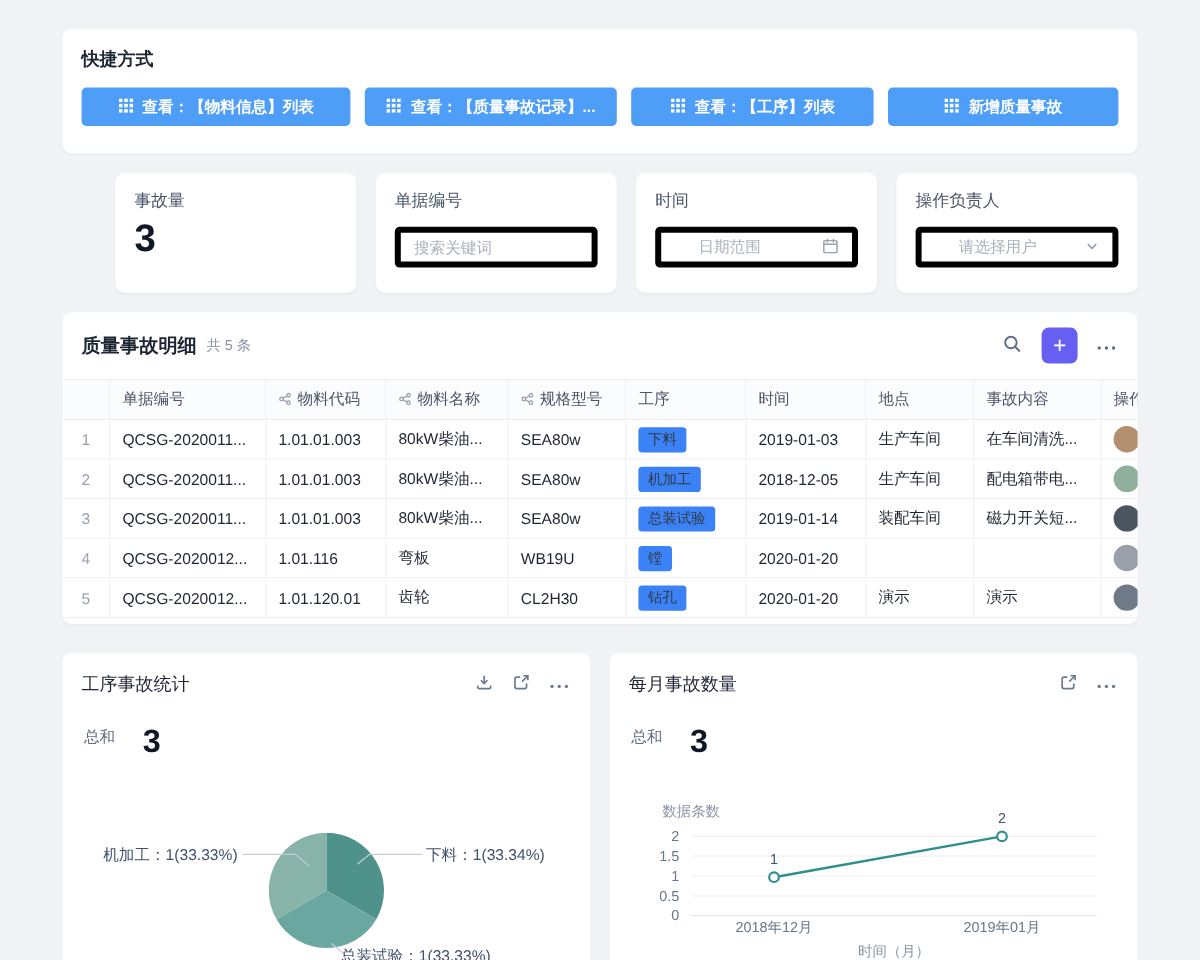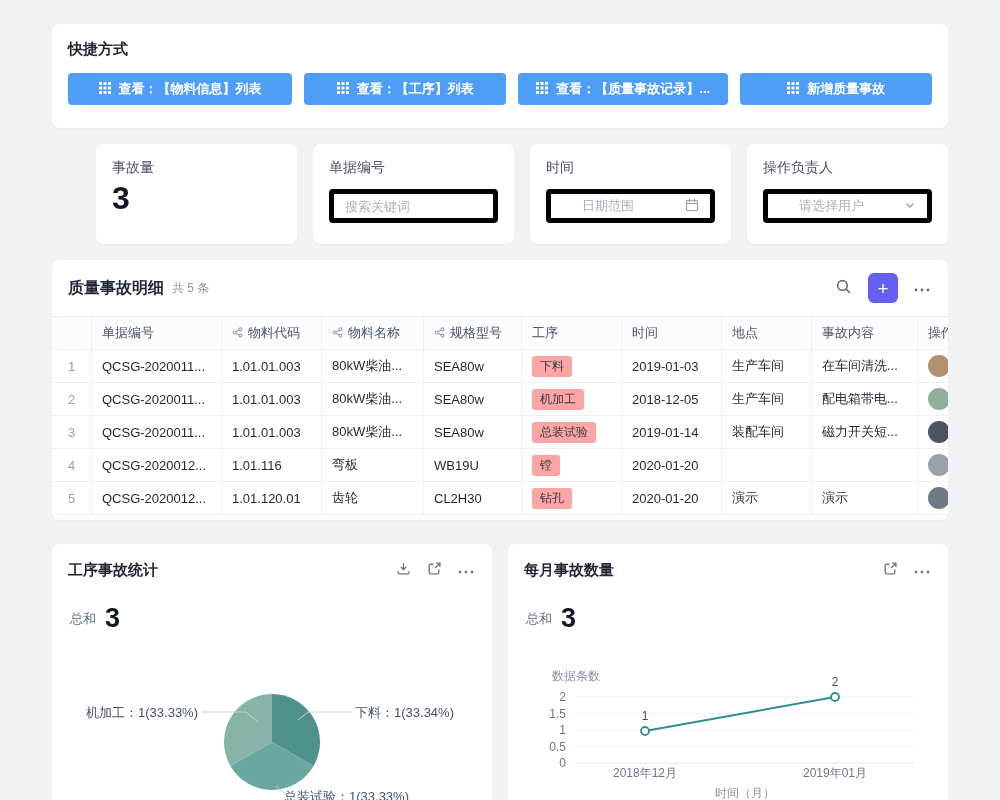--- a/index.html
+++ b/index.html
@@ -48,31 +48,31 @@
     font-size:19px; line-height:1; display:flex; align-items:center; justify-content:center; cursor:pointer;
   }
   .grid-table { width:956px; border-top:1px solid #e9ecf0; font-size:13px; }
   .trow { display:flex; width:956px; border-bottom:1px solid #edeff2; height:33px; align-items:stretch; background:#fff; }
   .thead-row { background:#fbfcfd; color:#4a5568; }
   .td { padding:0 10px; display:flex; align-items:center; gap:5px; border-right:1px solid #eef0f3; overflow:hidden; white-space:nowrap; }
   .td:last-child { border-right:none; }
   .c-no{width:40px; justify-content:center; color:#98a1b0; padding:0 4px;}
   .c-doc{width:130px}.c-code{width:100px}.c-name{width:102px}.c-spec{width:98px}
   .c-proc{width:100px}.c-time{width:100px}.c-place{width:90px}.c-content{width:106px}.c-owner{width:90px}
-  .tag { background:#fca5a5; border-radius:3px; padding:2px 8px; font-size:12px; color:#333a45; }
+  .tag { background:#3b82f6; border-radius:3px; padding:2px 8px; font-size:12px; color:#333a45; }
   .avatar { width:22px; height:22px; border-radius:50%; flex:0 0 auto; }
   .av1{background:#b2906f}.av2{background:#8fae9b}.av3{background:#4a5560}.av4{background:#9aa0aa}.av5{background:#6e7a88}
 
   
   .charts-row { display:flex; gap:16px; margin-top:24px; }
   .chart-card { width:440px; height:320px; position:relative; overflow:hidden; }
   .chart-head { display:flex; align-items:center; padding:15px 16px 0; position:relative; z-index:2; }
-  .chart-title { font-size:15px; font-weight:700; color:#1f2633; }
+  .chart-title { font-size:15px; font-weight:400; color:#1f2633; }
   .chart-actions { margin-left:auto; display:flex; align-items:center; gap:12px; }
-  .total-row { margin:24px 0 0 18px; display:flex; align-items:flex-end; gap:9px; position:relative; z-index:2; }
+  .total-row { margin:24px 0 0 18px; display:flex; gap:23px; position:relative; z-index:2; }
   .total-label { font-size:13px; color:#5e6c84; padding-bottom:4px; }
   .total-value { font-size:27px; font-weight:700; color:#101828; line-height:1; }
   .pie-label { position:absolute; font-size:13px; color:#42526e; white-space:nowrap; }
   .pl-left { right:294px; top:160px; text-align:right; }
   .pl-right { left:303px; top:160px; }
   .pl-bottom { left:232px; top:244px; }
   .pie-svg { position:absolute; left:172px; top:150px; }
   .overlay-svg { position:absolute; left:0; top:0; pointer-events:none; }
   .axis-text { font-size:12px; fill:#6b7787; }
   .axis-muted { font-size:12px; fill:#8a94a6; }
@@ -95,51 +95,51 @@
                 <rect y="4.5" width="3" height="3"></rect>
                 <rect x="4.5" y="4.5" width="3" height="3"></rect>
                 <rect x="9" y="4.5" width="3" height="3"></rect>
                 <rect y="9" width="3" height="3"></rect>
                 <rect x="4.5" y="9" width="3" height="3"></rect>
                 <rect x="9" y="9" width="3" height="3"></rect>
               </g>
             </svg></span>
         <span>查看：【物料信息】列表</span>
       </button>
+      <button class="sc-btn sb3">
+        <span><svg width="12" height="12" viewBox="0 0 12 12">
+              <g fill="#fff">
+                <rect width="3" height="3"></rect>
+                <rect x="4.5" width="3" height="3"></rect>
+                <rect x="9" width="3" height="3"></rect>
+                <rect y="4.5" width="3" height="3"></rect>
+                <rect x="4.5" y="4.5" width="3" height="3"></rect>
+                <rect x="9" y="4.5" width="3" height="3"></rect>
+                <rect y="9" width="3" height="3"></rect>
+                <rect x="4.5" y="9" width="3" height="3"></rect>
+                <rect x="9" y="9" width="3" height="3"></rect>
+              </g>
+            </svg></span>
+        <span>查看：【质量事故记录】...</span>
+      </button>
       <button class="sc-btn sb2">
         <span><svg width="12" height="12" viewBox="0 0 12 12">
               <g fill="#fff">
                 <rect width="3" height="3"></rect>
                 <rect x="4.5" width="3" height="3"></rect>
                 <rect x="9" width="3" height="3"></rect>
                 <rect y="4.5" width="3" height="3"></rect>
                 <rect x="4.5" y="4.5" width="3" height="3"></rect>
                 <rect x="9" y="4.5" width="3" height="3"></rect>
                 <rect y="9" width="3" height="3"></rect>
                 <rect x="4.5" y="9" width="3" height="3"></rect>
                 <rect x="9" y="9" width="3" height="3"></rect>
               </g>
             </svg></span>
         <span>查看：【工序】列表</span>
-      </button>
-      <button class="sc-btn sb3">
-        <span><svg width="12" height="12" viewBox="0 0 12 12">
-              <g fill="#fff">
-                <rect width="3" height="3"></rect>
-                <rect x="4.5" width="3" height="3"></rect>
-                <rect x="9" width="3" height="3"></rect>
-                <rect y="4.5" width="3" height="3"></rect>
-                <rect x="4.5" y="4.5" width="3" height="3"></rect>
-                <rect x="9" y="4.5" width="3" height="3"></rect>
-                <rect y="9" width="3" height="3"></rect>
-                <rect x="4.5" y="9" width="3" height="3"></rect>
-                <rect x="9" y="9" width="3" height="3"></rect>
-              </g>
-            </svg></span>
-        <span>查看：【质量事故记录】...</span>
       </button>
       <button class="sc-btn sb4">
         <span><svg width="12" height="12" viewBox="0 0 12 12">
               <g fill="#fff">
                 <rect width="3" height="3"></rect>
                 <rect x="4.5" width="3" height="3"></rect>
                 <rect x="9" width="3" height="3"></rect>
                 <rect y="4.5" width="3" height="3"></rect>
                 <rect x="4.5" y="4.5" width="3" height="3"></rect>
                 <rect x="9" y="4.5" width="3" height="3"></rect>

